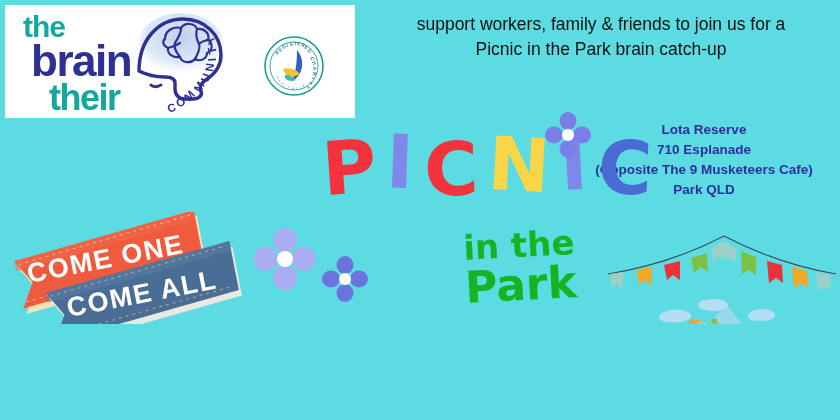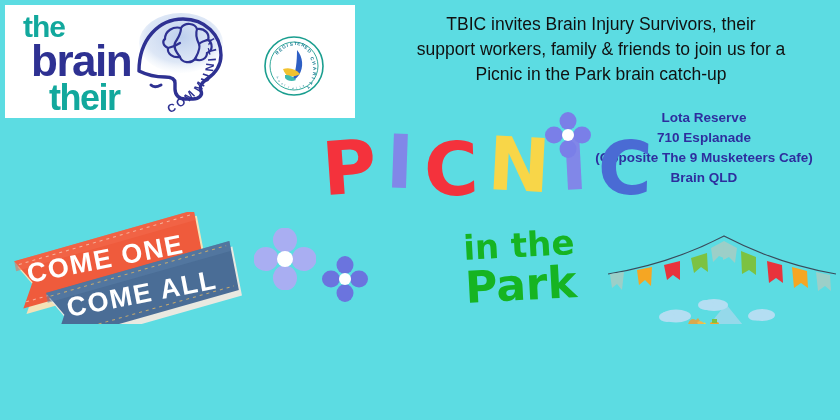--- a/index.html
+++ b/index.html
@@ -33,21 +33,21 @@
   
   .invite{
     position:absolute;left:366px;top:12px;width:470px;
     text-align:center;color:#111;
     font-size:17.5px;line-height:1.42;
   }
   .invite .bold{font-weight:normal;}
 
   
   .address{
-    position:absolute;left:570px;top:108px;width:268px;
+    position:absolute;left:570px;top:120px;width:268px;
     text-align:center;color:#2E2E9E;
     font-weight:bold;font-size:13.5px;line-height:1.48;
   }
 
   
   .picnic-word{
     position:absolute;left:322px;top:128px;
     font-family:"DejaVu Sans", sans-serif;
     font-weight:bold;
     font-size:74px;
@@ -171,30 +171,29 @@
         <text transform="translate(25,53) rotate(12)">r</text>
         <text transform="translate(29,54) rotate(2)">a</text>
         <text transform="translate(33,54) rotate(-8)">l</text>
         <text transform="translate(37,53) rotate(-18)">i</text>
         <text transform="translate(40,52) rotate(-28)">a</text>
       </g>
     </svg>
   </div>
 
   <div class="invite">
-    <div>TBIC invites Brain Injury Survivors, their</div>
     <div>support workers, family &amp; friends to join us for a</div>
     <div><span class="bold">Picnic in the Park</span><span> brain catch-up</span></div>
   </div>
 
   <div class="address">
     <div>Lota Reserve</div>
     <div>710 Esplanade</div>
     <div>(Opposite The 9 Musketeers Cafe)</div>
-    <div>Brain QLD</div>
+    <div>Park QLD</div>
   </div>
 
   <div class="picnic-word">
     <span class="pl0" style="color: rgb(244, 50, 60);">P</span><span class="pl1" style="color: rgb(129, 135, 232);">I</span><span class="pl2" style="color: rgb(244, 50, 60);">C</span><span class="pl3" style="color: rgb(248, 214, 72);">N</span><span class="pl4" style="color: rgb(129, 135, 232);">I</span><span class="pl5" style="color: rgb(74, 107, 212);">C</span>
   </div>
 
   <div class="inthepark" style="color: rgb(22, 180, 34);">
     <span>in the</span>
     <span class="itp-l2">Park</span>
   </div>

